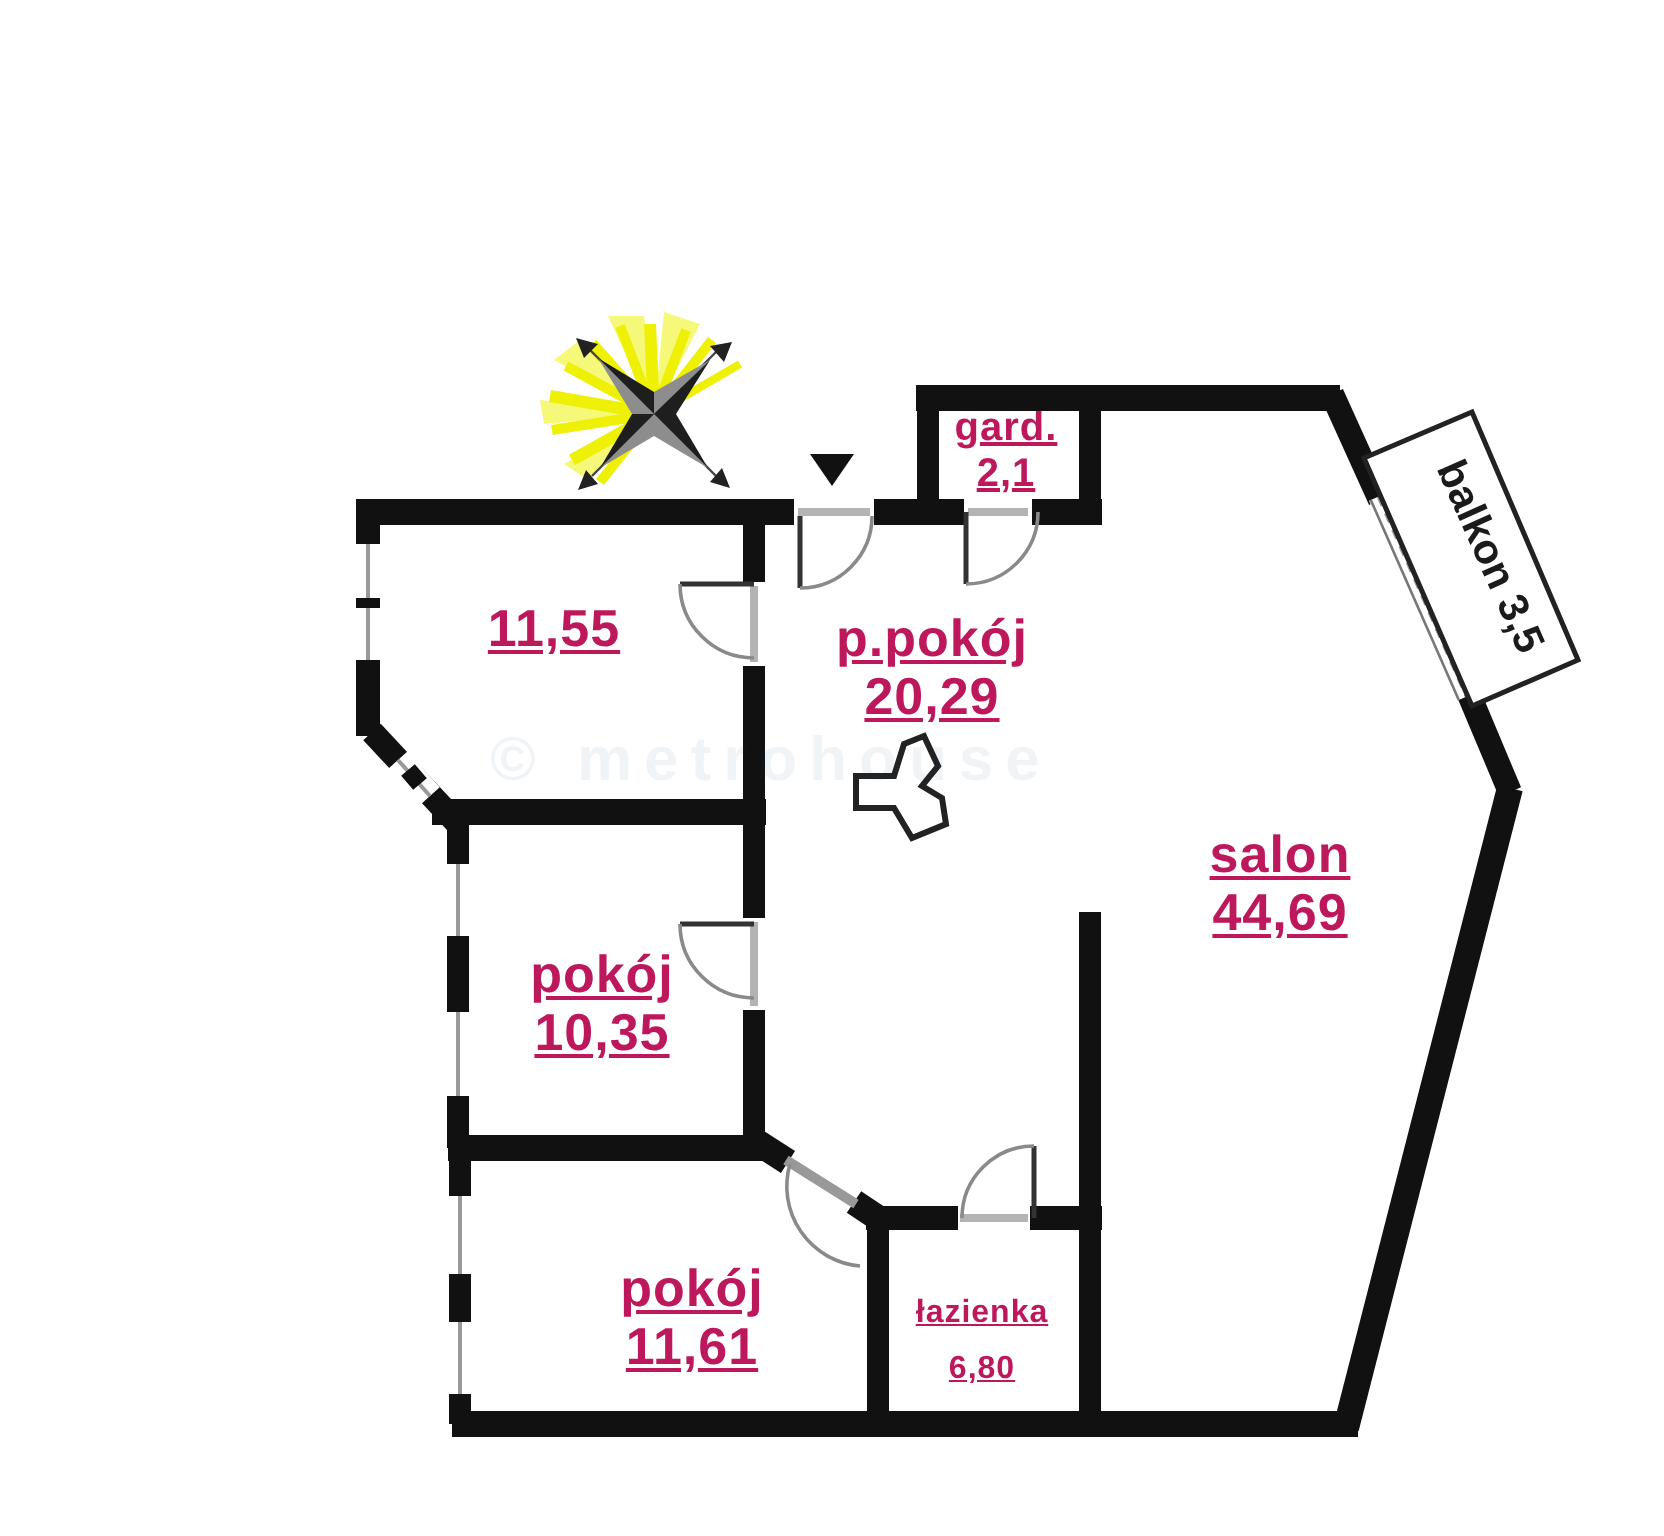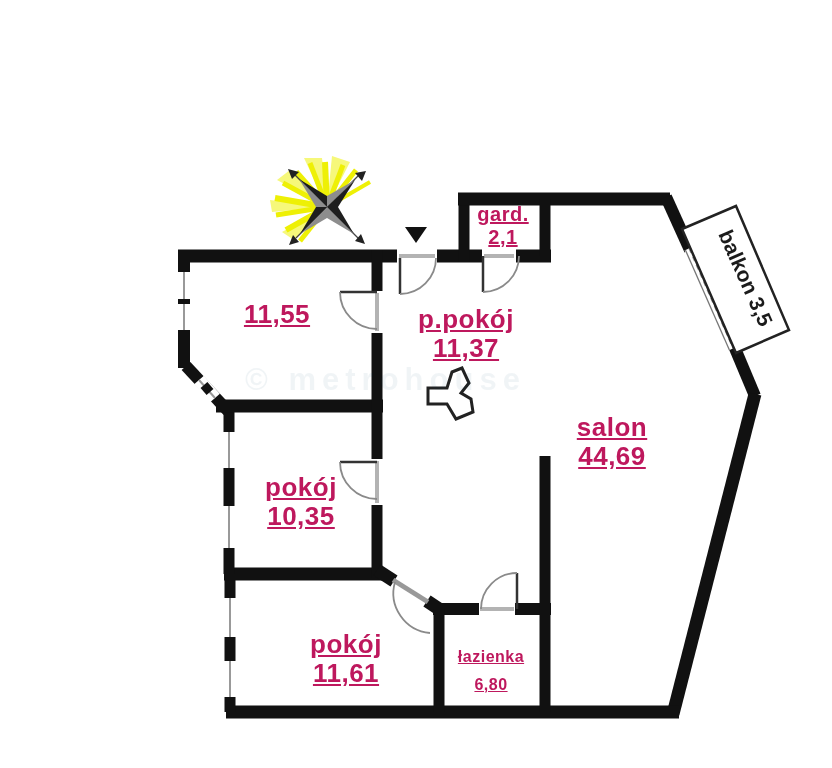--- a/index.html
+++ b/index.html
@@ -181,29 +181,29 @@
   </svg>
 
   <div class="watermark">© metrohouse</div>
 
   <div class="room-label" style="left:277px;top:300px;">
     <span class="area">11,55</span>
   </div>
 
   <div class="room-label" style="left:466px;top:305px;">
     <span>p.pokój</span>
-    <span class="area">11,37</span>
+    <span class="area">20,29</span>
   </div>
 
   <div class="room-label small" style="left:503px;top:203px;">
     <span>gard.</span>
     <span class="area">2,1</span>
   </div>
 
-  <div class="room-label" style="left:612px;top:413px;">
+  <div class="room-label" style="left:640px;top:413px;">
     <span>salon</span>
     <span class="area">44,69</span>
   </div>
 
   <div class="room-label" style="left:301px;top:473px;">
     <span>pokój</span>
     <span class="area">10,35</span>
   </div>
 
   <div class="room-label" style="left:346px;top:630px;">

